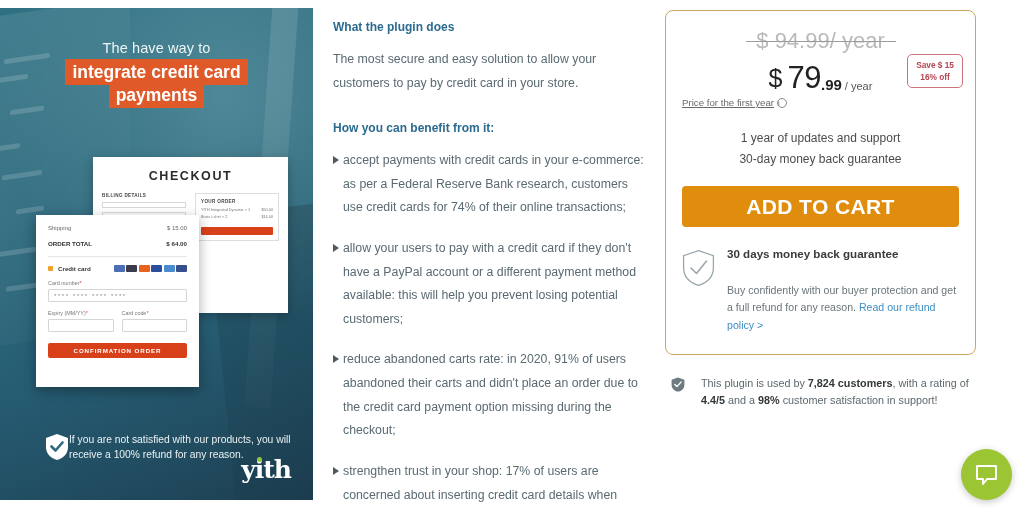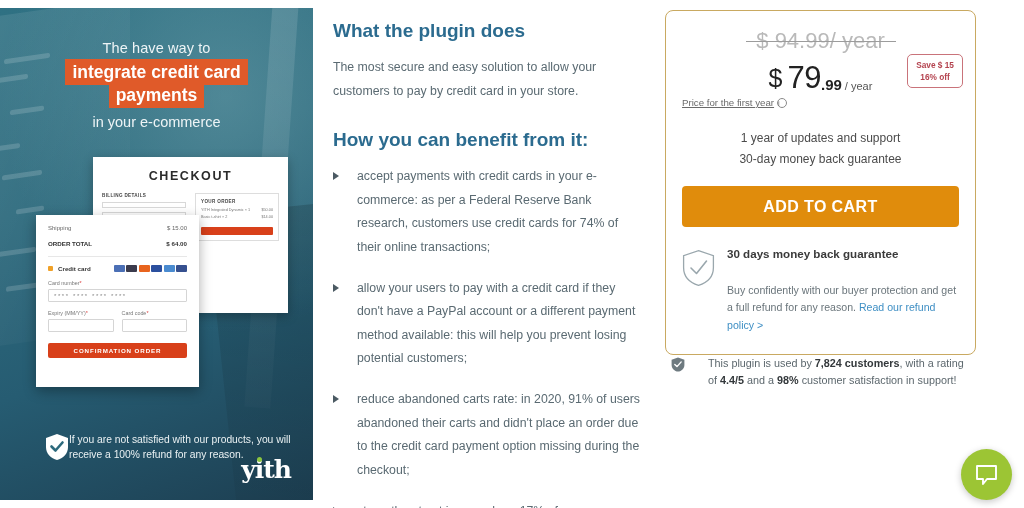--- a/index.html
+++ b/index.html
@@ -94,25 +94,25 @@
   .yith {
     position: absolute; right: 22px; bottom: 16px;
     font-size: 25px; font-weight: bold; color: #ffffff;
     font-family: "DejaVu Serif", serif; letter-spacing: -1px;
   }
   .yith .dot { position: absolute; left: 16px; top: 2px; width: 5px; height: 5px;
     background: #8cc63f; border-radius: 50%; }
 
   
   .mid { position: absolute; left: 333px; top: 20px; width: 312px; }
-  .mid h3 { font-size: 19px; font-weight: bold; color: #2b6b8f; margin-bottom: 14px; }
+  .mid h3 { font-size: 12px; font-weight: bold; color: #2b6b8f; margin-bottom: 14px; }
   .mid h3.second { margin-top: 26px; }
   .mid p { font-size: 12.3px; color: #5a6a72; line-height: 1.92; }
   .blist { margin-top: 12px; }
-  .bitem { display: flex; gap: 18px; margin-bottom: 17px; }
+  .bitem { display: flex; gap: 4px; margin-bottom: 17px; }
   .btri {
     width: 0; height: 0; flex: none; margin-top: 7px;
     border-left: 6px solid #4b5a63; border-top: 4px solid transparent; border-bottom: 4px solid transparent;
   }
   .btxt { font-size: 12.3px; color: #5a6a72; line-height: 1.92; }
 
   
   .right { position: absolute; left: 665px; top: 10px; width: 311px; }
   .pricebox { border: 1.4px solid #c9a961; border-radius: 8px; padding: 17px 16px 20px; background: #fff; }
   .oldprice { text-align: center; font-size: 22px; color: #b9b9b9; position: relative;
@@ -129,30 +129,30 @@
     border: 1px solid #c9737a; border-radius: 5px; padding: 4px 8px;
     text-align: center; font-size: 8.3px; color: #b4434f; font-weight: bold; line-height: 1.45;
   }
   .firstyear { text-align: left; font-size: 9.7px; color: #6a6a6a; margin-top: 1px; text-decoration: underline; }
   .infoi { display: inline-block; width: 10px; height: 10px; border: 1px solid #8a8a8a;
     border-radius: 50%; font-size: 7.5px; line-height: 9px; color: #6a6a6a; margin-left: 3px; }
   .feat { text-align: center; font-size: 12px; color: #4b4b4b; margin-top: 20px; line-height: 1.72; }
   .cta {
     display: block; width: 100%; margin-top: 17px; height: 41px;
     background: #e08c0c; color: #fff; border: none; border-radius: 4px;
-    font-size: 16px; font-weight: bold; letter-spacing: .4px; cursor: pointer;
+    font-size: 21px; font-weight: bold; letter-spacing: .4px; cursor: pointer;
     font-family: "Liberation Sans", sans-serif;
   }
   .mbg { display: flex; gap: 12px; margin-top: 20px; align-items: flex-start; }
   .mbg-icon { width: 33px; height: 38px; flex: none; margin-top: 2px; }
   .mbg-t { font-size: 11.6px; font-weight: bold; color: #3a3a3a; margin-bottom: 22px; }
   .mbg-d { font-size: 10.6px; color: #6a757b; line-height: 1.62; }
   .mbg-d a { color: #3f8fc4; text-decoration: none; }
 
-  .stats { display: flex; gap: 23px; padding: 0 6px; align-items: flex-start; }
+  .stats { display: flex; gap: 16px; margin-top: 20px; padding: 0 6px; align-items: flex-start; }
   .stats-ico { width: 14px; height: 15px; flex: none; margin-top: 2px; }
   .stats-t { font-size: 10.8px; color: #5c676d; line-height: 1.62; }
   .stats-t b { color: #33383b; }
 
   .btnrow { display: flex; gap: 13px; justify-content: center; margin-top: 17px; }
   .obtn {
     border: 1px solid #8fa9b8; border-radius: 18px; background: #fff;
     padding: 8px 17px; font-size: 9.6px; color: #4a5a66; letter-spacing: .7px;
     cursor: pointer; font-family: "Liberation Sans", sans-serif;
   }
@@ -181,21 +181,20 @@
     </div>
     <div class="promo-band"></div>
     <div class="promo-band2"></div>
 
     <div class="promo-head">
       <div class="promo-l1">The have way to</div>
       <div class="promo-hl-wrap">
         <span class="promo-hl">integrate credit card</span><br>
         <span class="promo-hl">payments</span>
       </div>
-      <div class="promo-l4">in your e-commerce</div>
     </div>
 
     <div class="mock-back">
       <div class="mock-title">CHECKOUT</div>
       <div class="mock-cols">
         <div class="mock-col">
           <div class="mock-h">BILLING DETAILS</div>
           <div class="mock-line"></div>
             <div class="mock-line"></div>
           <div class="mock-line"></div>

